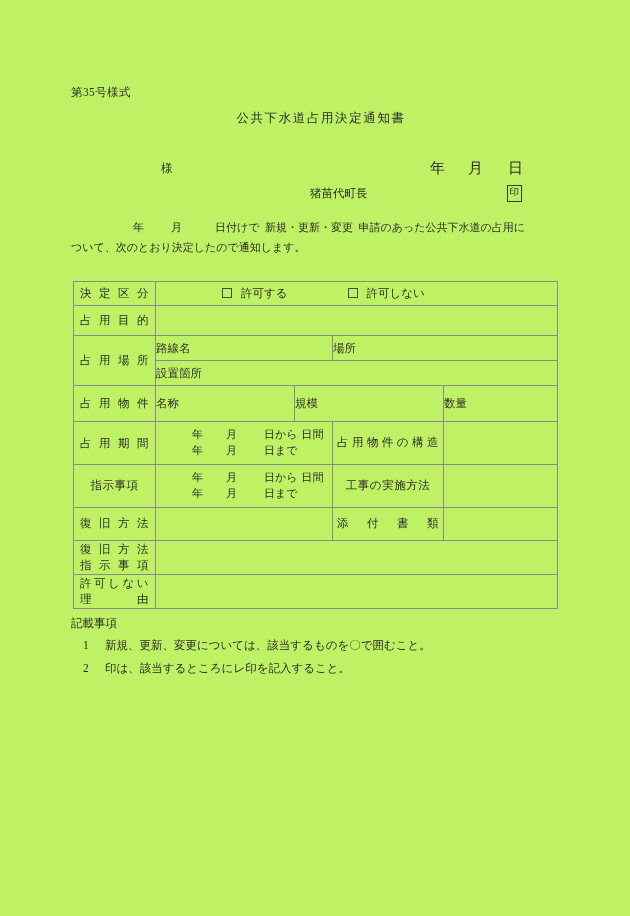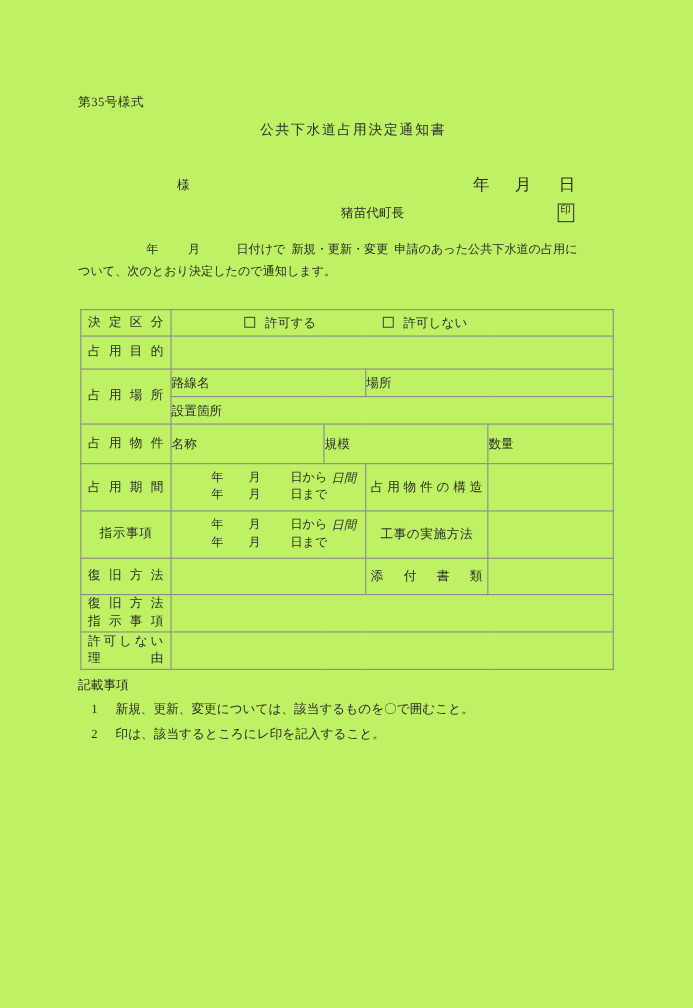--- a/index.html
+++ b/index.html
@@ -159,21 +159,20 @@
     white-space: nowrap;
   }
   .period-dates { flex: 1; padding-left: 36px; line-height: 1.45; }
   .period-dates .r { display: block; }
   .period-dates .p-y { display: inline-block; width: 34px; }
   .period-dates .p-m { display: inline-block; width: 38px; }
   .period-days {
     width: 46px;
     text-align: center;
     letter-spacing: 0.5px;
-    font-style: italic;
   }
 
   
   .notes {
     position: absolute;
     left: 71px;
     top: 612px;
     font-size: 11.5px;
     line-height: 1.95;
   }

